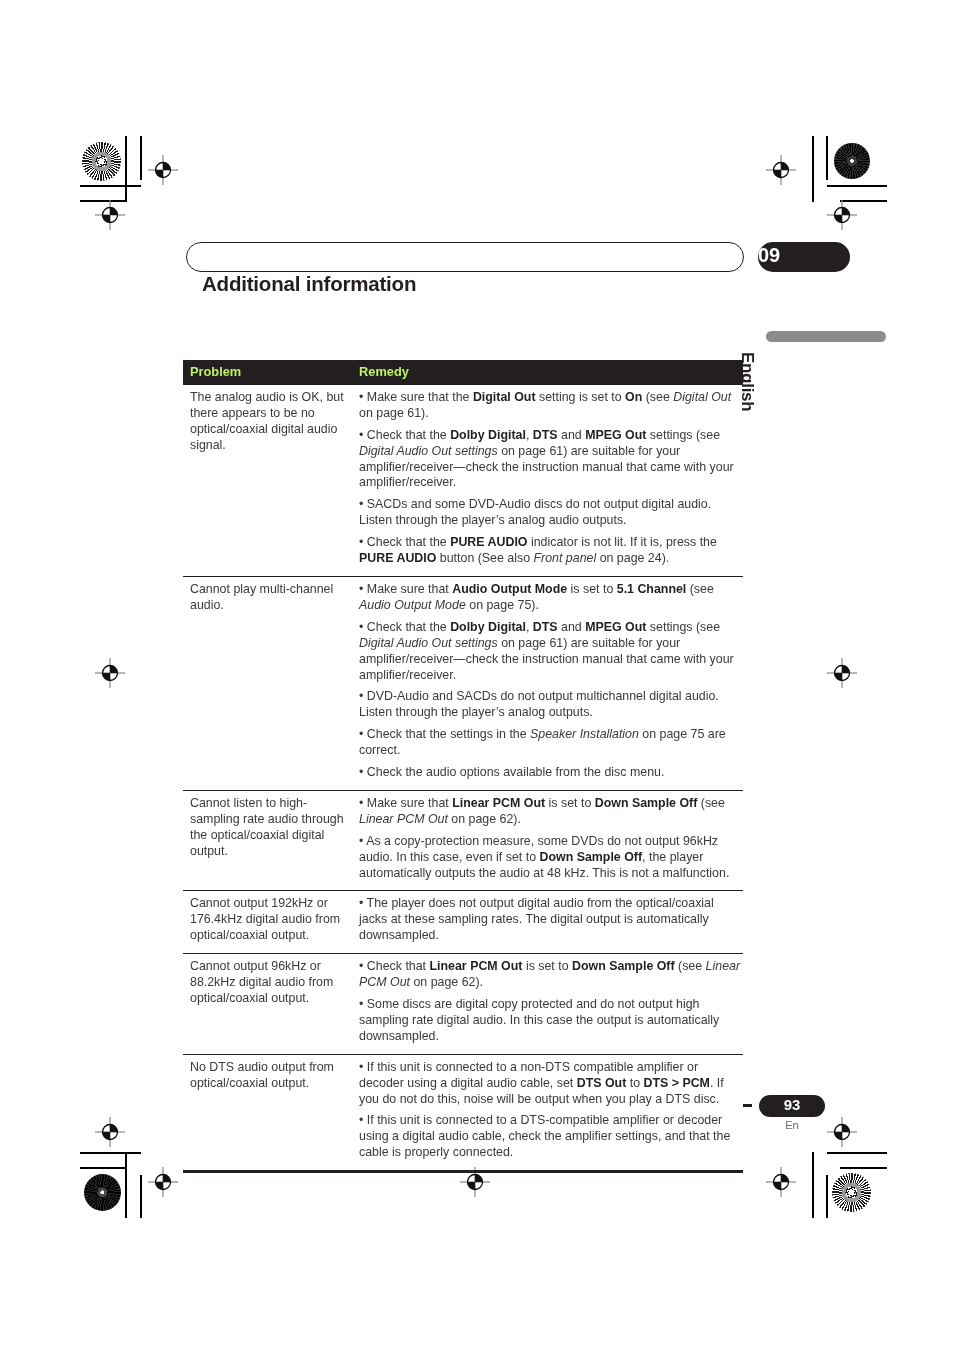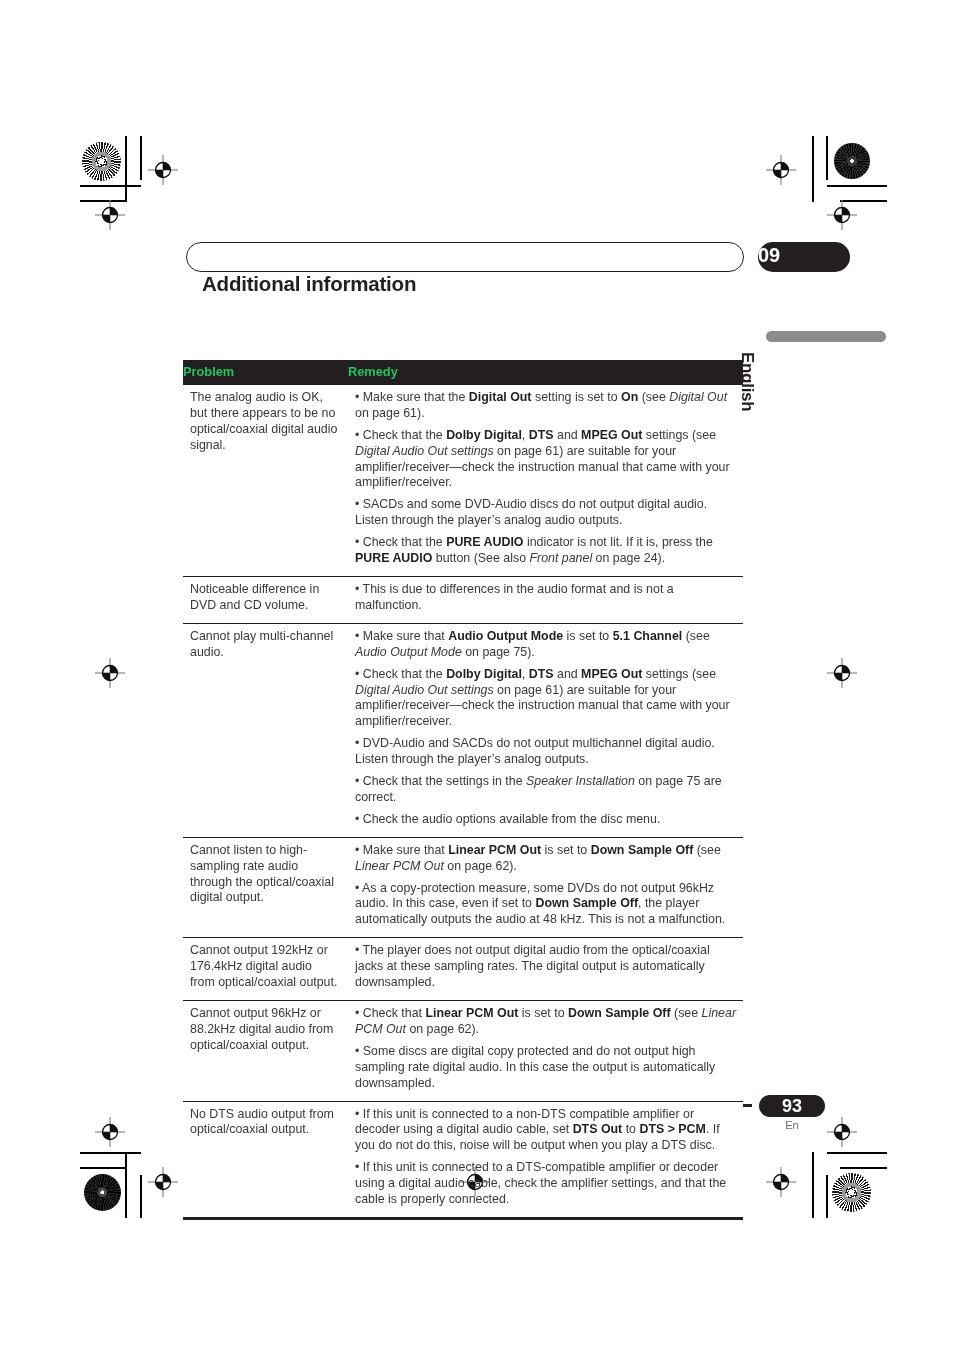--- a/index.html
+++ b/index.html
@@ -117,24 +117,24 @@
     font-size: 12.4px;
     line-height: 15.9px;
   }
   .tbl th, .tbl td {
     vertical-align: top;
     text-align: left;
     padding: 0;
   }
   .hdr-row th {
     background: #231f20;
-    color: #22c55e;
+    color: #bef264;
     font-size: 12.8px;
     font-weight: bold;
-    padding: 4px 0 5px 0;
+    padding: 4px 0 5px 7px;
   }
   .col-problem { width: 165px; }
   .col-remedy  { width: 395px; }
 
   .body-row td {
     border-top: 1px solid #231f20;
     padding: 5px 8px 9px 7px;
     color: #3a3a3a;
   }
   .body-row:first-of-type td { border-top: none; }
@@ -160,21 +160,21 @@
     height: 22px;
     background: #231f20;
     border-radius: 11px;
   }
   .pagenum {
     position: absolute;
     left: 759px;
     top: 1096px;
     width: 66px;
     text-align: center;
-    font-size: 18px;
+    font-size: 15px;
     font-weight: bold;
     color: #ffffff;
   }
   .pagenum-lang {
     position: absolute;
     left: 759px;
     top: 1119px;
     width: 66px;
     text-align: center;
     font-size: 11px;
@@ -328,26 +328,20 @@
         <tr class="body-row">
           <td class="problem">The analog audio is OK, but there appears to be no optical/coaxial digital audio signal.</td>
           <td class="remedy">
             <span class="bul">• Make sure that the <b>Digital Out</b> setting is set to <b>On</b> (see <i>Digital Out</i> on page 61).</span>
             <span class="bul">• Check that the <b>Dolby Digital</b>, <b>DTS</b> and <b>MPEG Out</b> settings (see <i>Digital Audio Out settings</i> on page 61) are suitable for your amplifier/receiver—check the instruction manual that came with your amplifier/receiver.</span>
             <span class="bul">• SACDs and some DVD-Audio discs do not output digital audio. Listen through the player’s analog audio outputs.</span>
             <span class="bul">• Check that the <b>PURE AUDIO</b> indicator is not lit. If it is, press the <b>PURE AUDIO</b> button (See also <i>Front panel</i> on page 24).</span>
           </td>
         </tr>
         <tr class="body-row">
-          <td class="problem">Noticeable difference in DVD and CD volume.</td>
-          <td class="remedy">
-            <span class="bul">• This is due to differences in the audio format and is not a malfunction.</span>
-          </td>
-        </tr>
-        <tr class="body-row">
           <td class="problem">Cannot play multi-channel audio.</td>
           <td class="remedy">
             <span class="bul">• Make sure that <b>Audio Output Mode</b> is set to <b>5.1 Channel</b> (see <i>Audio Output Mode</i> on page 75).</span>
             <span class="bul">• Check that the <b>Dolby Digital</b>, <b>DTS</b> and <b>MPEG Out</b> settings (see <i>Digital Audio Out settings</i> on page 61) are suitable for your amplifier/receiver—check the instruction manual that came with your amplifier/receiver.</span>
             <span class="bul">• DVD-Audio and SACDs do not output multichannel digital audio. Listen through the player’s analog outputs.</span>
             <span class="bul">• Check that the settings in the <i>Speaker Installation</i> on page 75 are correct.</span>
             <span class="bul">• Check the audio options available from the disc menu.</span>
           </td>
         </tr>
         <tr class="body-row">

